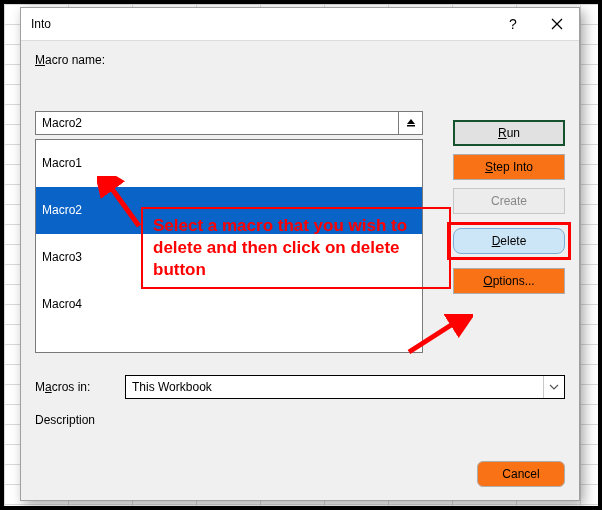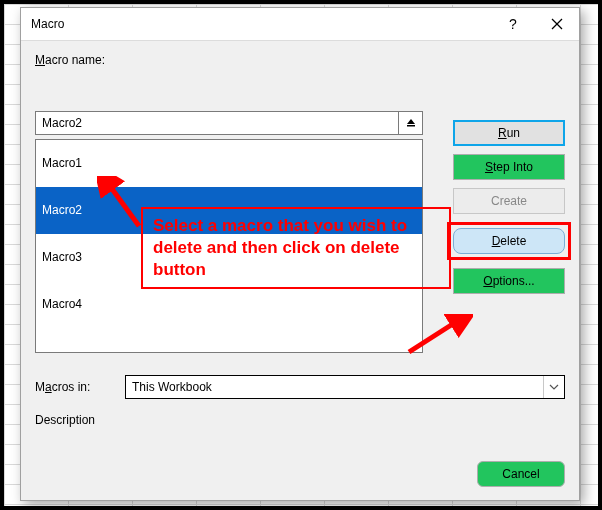--- a/index.html
+++ b/index.html
@@ -129,32 +129,32 @@
     cursor: default;
   }
   .listbox .item.selected {
     background: #0a63c6;
     color: #fff;
   }
 
   .btn {
     height: 26px;
     border: 1px solid #adadad;
-    background: #22c55e;
+    background: #f97316;
     font-size: 12px;
     font-family: inherit;
     display: flex;
     align-items: center;
     justify-content: center;
     box-sizing: border-box;
     padding: 0 6px;
     cursor: default;
   }
   .btn.focused {
-    border: 2px solid #0ea5e9;
+    border: 2px solid #14532d;
     background: #e1e1e1;
   }
   .btn.disabled {
     color: #888;
     border-color: #c7c7c7;
     background: #ececec;
   }
   .btn.delete-hover {
     background: #cde6f7;
     border: 1px solid #7aaed6;
@@ -244,21 +244,21 @@
 </style>
 </head>
 <body>
 
 <div class="frame">
   <div class="sheet-bg"></div>
 
   <div class="dialog">
 
     <div class="titlebar">
-      <div class="title">Macro</div>
+      <div class="title">Into</div>
       <div class="spacer"></div>
       <div class="help-btn">
         <span>?</span>
       </div>
       <div class="close-btn">
         <svg viewBox="0 0 12 12">
           <line x1="1" y1="1" x2="11" y2="11" stroke="#000" stroke-width="1.2"></line>
           <line x1="11" y1="1" x2="1" y2="11" stroke="#000" stroke-width="1.2"></line>
         </svg>
       </div>

